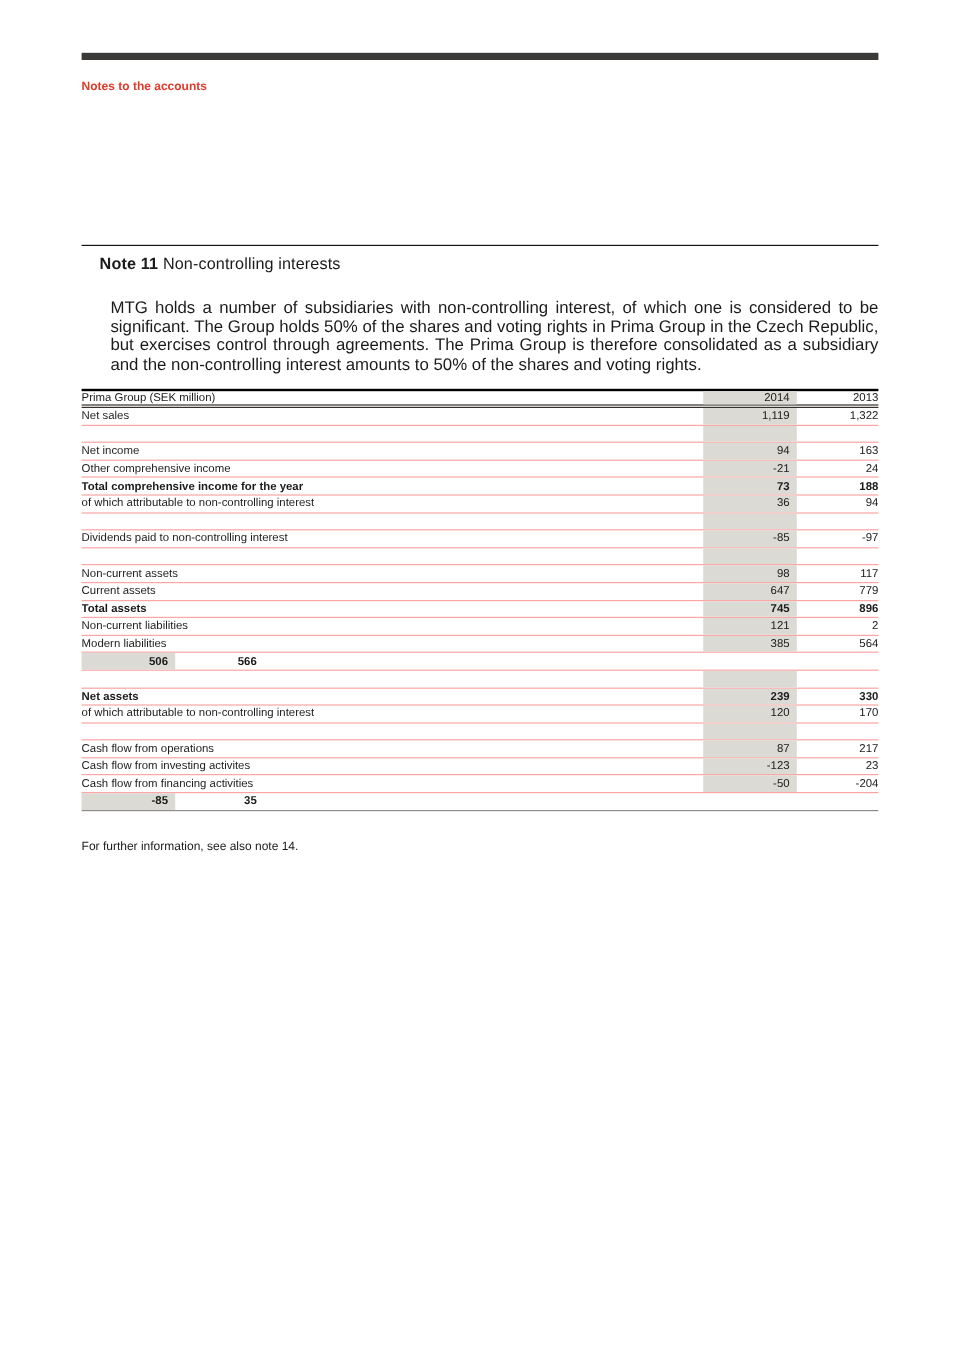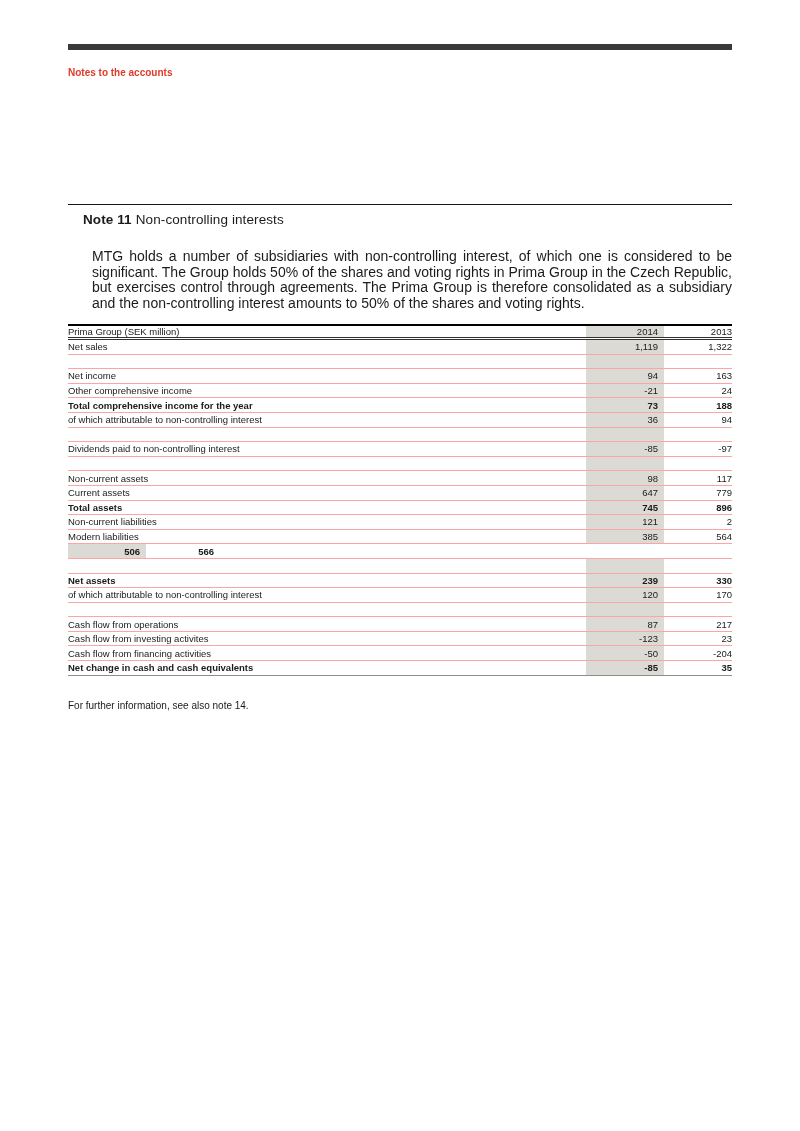--- a/index.html
+++ b/index.html
@@ -204,21 +204,20 @@
           <div class="c label">Cash flow from investing activites</div>
           <div class="c y2014">-123</div>
           <div class="c y2013">23</div>
         </div>
         <div class="trow">
           <div class="c label">Cash flow from financing activities</div>
           <div class="c y2014">-50</div>
           <div class="c y2013">-204</div>
         </div>
         <div class="trow bold">
-          <div class="c label">Net change in cash and cash equivalents</div>
           <div class="c y2014">-85</div>
           <div class="c y2013">35</div>
         </div>
       </div>
   </div>
 
   <p class="further">For further information, see also note 14.</p>
 
   <div class="footer">
     <div class="footer-left">Modern Times Group MTG AB</div>

